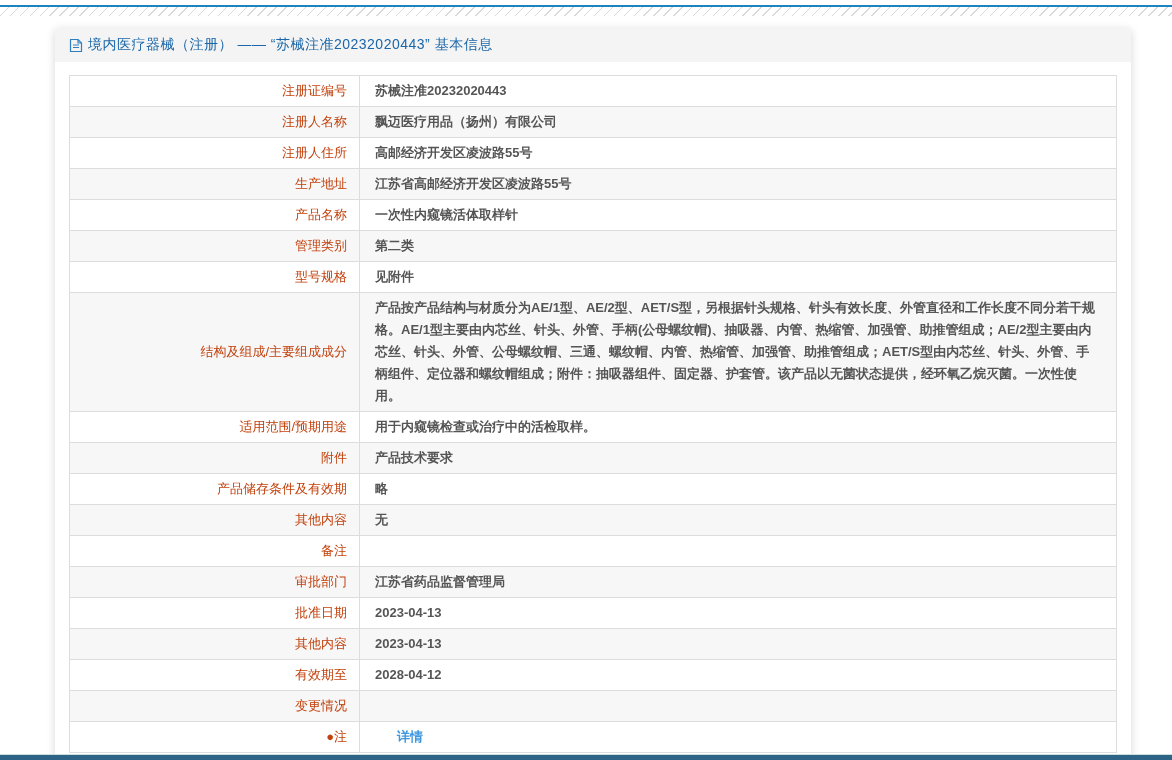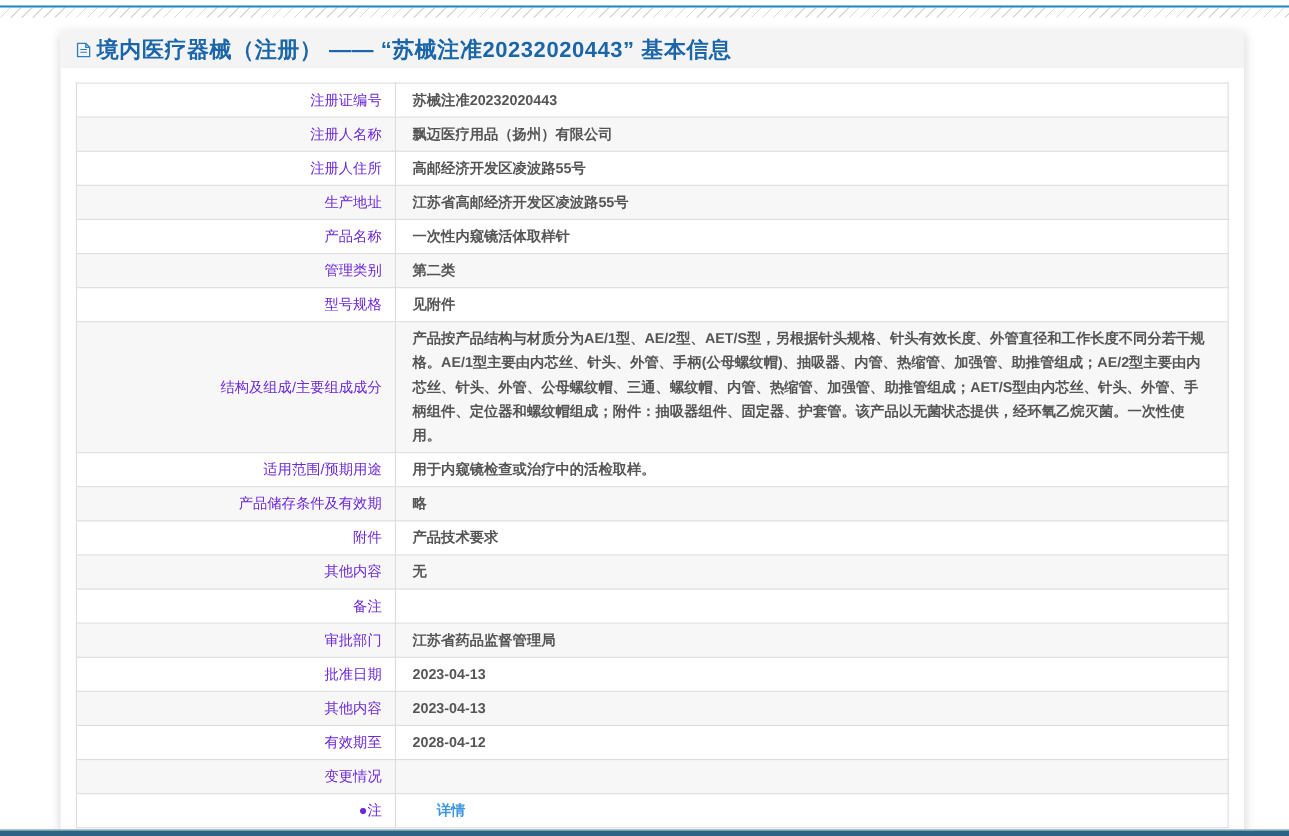--- a/index.html
+++ b/index.html
@@ -36,22 +36,22 @@
   .card-header {
     height: 34px;
     background: #f4f4f4;
     border-radius: 3px 3px 0 0;
     display: flex;
     align-items: center;
     padding: 0 14px;
   }
   .doc-icon { display: inline-flex; margin-right: 5px; }
   .page-title {
-    font-size: 20px;
-    font-weight: bold;
+    font-size: 14px;
+    font-weight: normal;
     color: #1a66a8;
     letter-spacing: 0.5px;
     text-align: right;
   }
   .table-wrap { padding: 13px 14px 0 14px; }
   table.info-table {
     width: 100%;
     border-collapse: collapse;
     table-layout: fixed;
   }
@@ -63,21 +63,21 @@
     height: 29px;
     padding: 4px 15px;
     line-height: 22px;
     vertical-align: middle;
     font-weight: bold;
   }
   table.info-table th {
     width: 290px;
     text-align: right;
     font-weight: normal;
-    color: #6d28d9;
+    color: #c2410c;
     padding-right: 12px;
     white-space: nowrap;
   }
   table.info-table td {
     text-align: left;
     color: #555555;
   }
   a.details-link {
     color: #3e97df;
     text-decoration: none;
@@ -143,26 +143,26 @@
   </tr>
           <tr>
     <th>结构及组成/主要组成成分</th>
     <td>产品按产品结构与材质分为AE/1型、AE/2型、AET/S型，另根据针头规格、针头有效长度、外管直径和工作长度不同分若干规格。AE/1型主要由内芯丝、针头、外管、手柄(公母螺纹帽)、抽吸器、内管、热缩管、加强管、助推管组成；AE/2型主要由内芯丝、针头、外管、公母螺纹帽、三通、螺纹帽、内管、热缩管、加强管、助推管组成；AET/S型由内芯丝、针头、外管、手柄组件、定位器和螺纹帽组成；附件：抽吸器组件、固定器、护套管。该产品以无菌状态提供，经环氧乙烷灭菌。一次性使用。</td>
   </tr>
           <tr>
     <th>适用范围/预期用途</th>
     <td>用于内窥镜检查或治疗中的活检取样。</td>
   </tr>
           <tr>
+    <th>附件</th>
+    <td>产品技术要求</td>
+  </tr>
+          <tr>
     <th>产品储存条件及有效期</th>
     <td>略</td>
-  </tr>
-          <tr>
-    <th>附件</th>
-    <td>产品技术要求</td>
   </tr>
           <tr>
     <th>其他内容</th>
     <td>无</td>
   </tr>
           <tr>
     <th>备注</th>
     <td></td>
   </tr>
           <tr>

